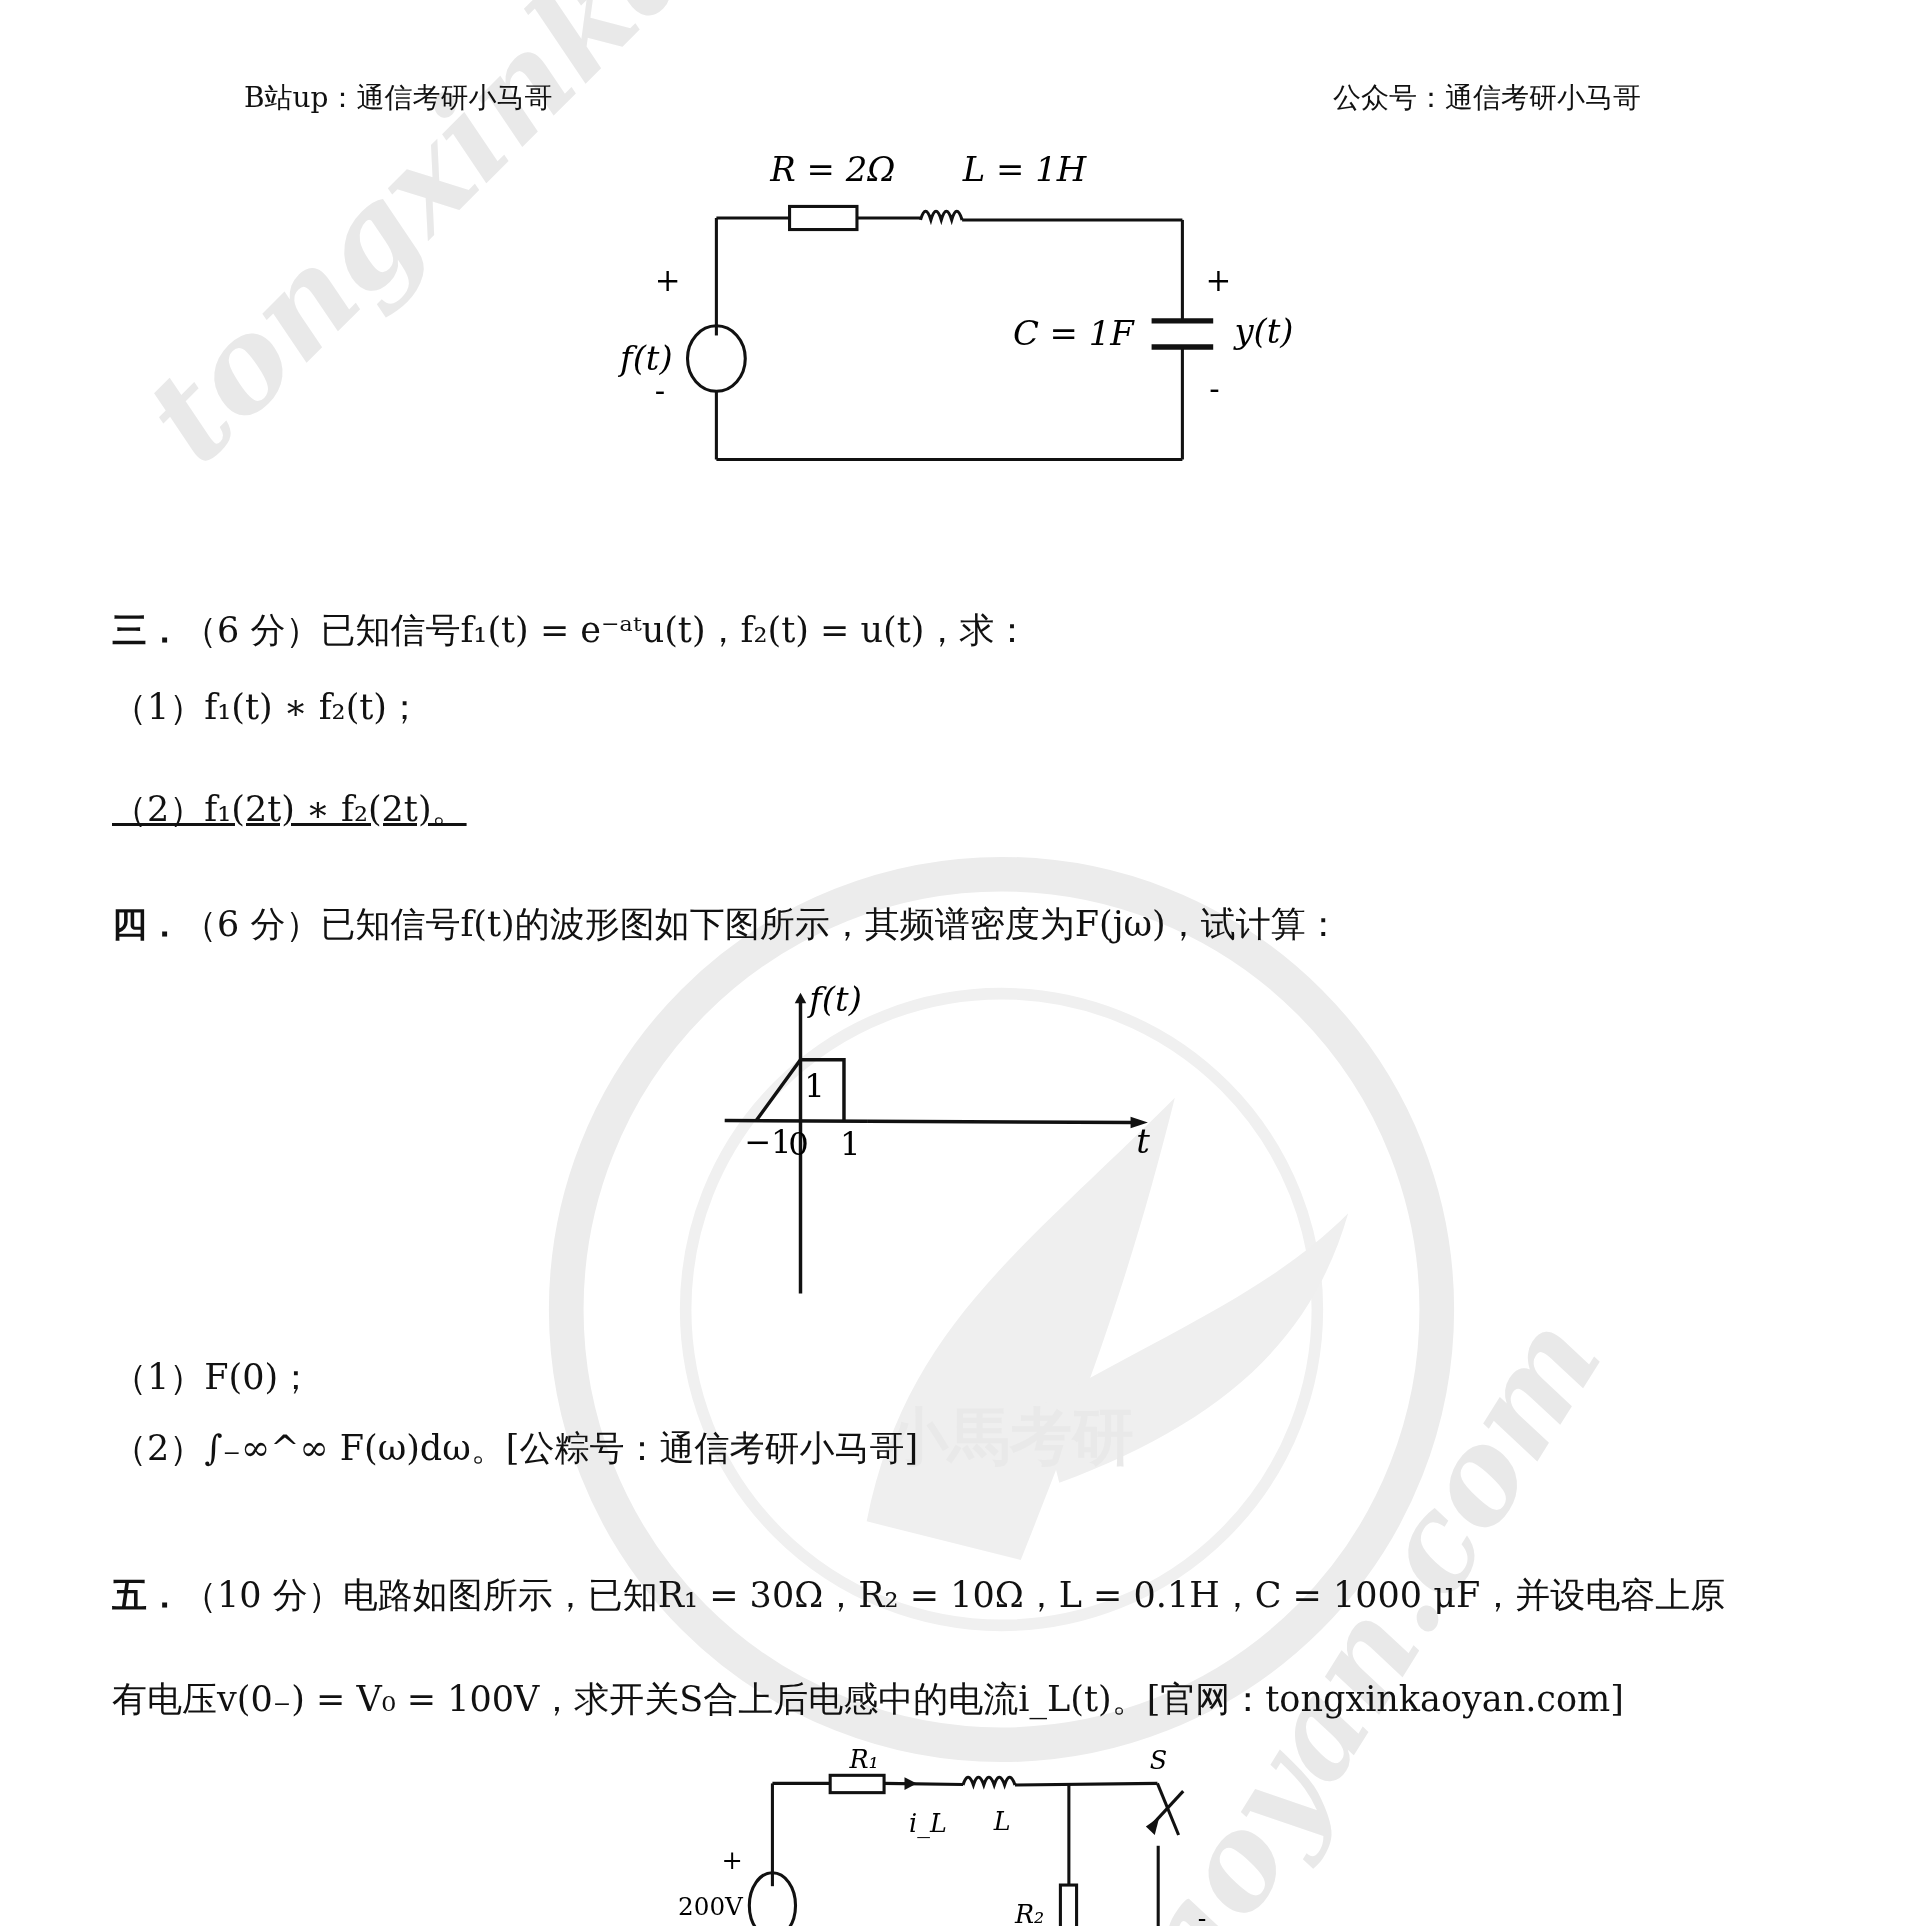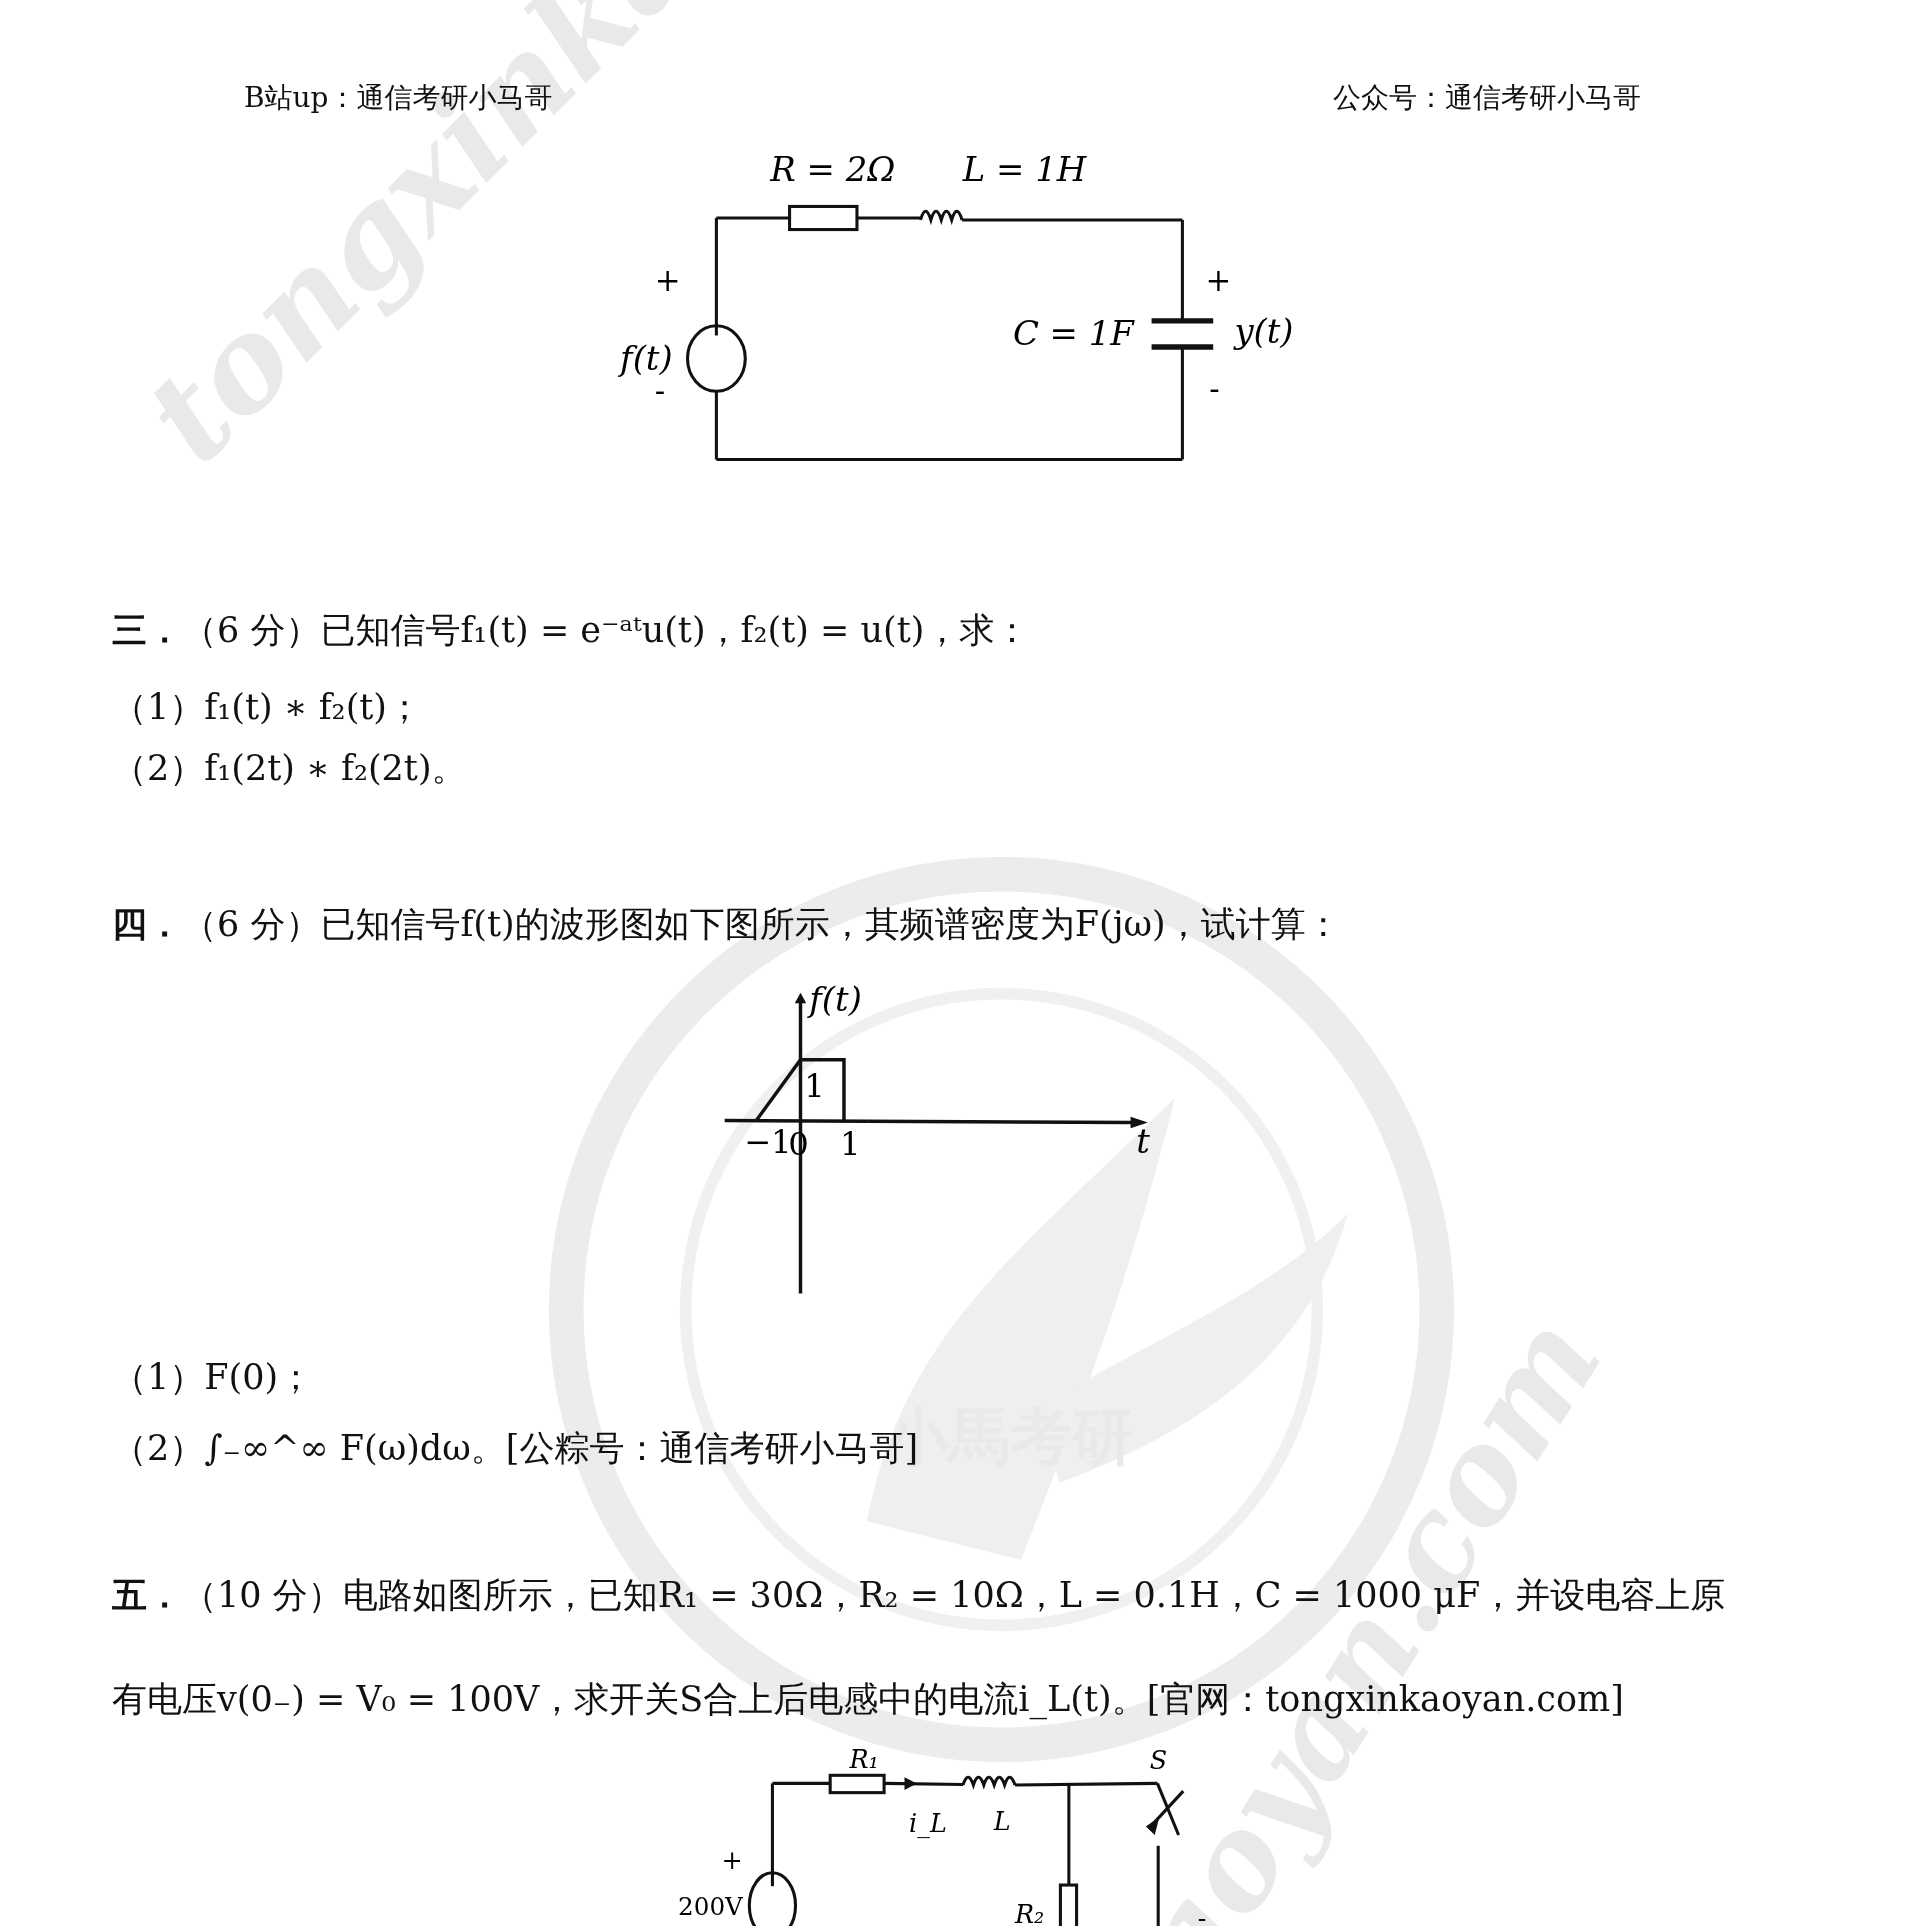--- a/index.html
+++ b/index.html
@@ -53,21 +53,21 @@
   <text x="1580" y="395" font-size="80">+</text>
   <text x="1080" y="535" font-size="88" font-style="italic">C = 1F</text>
   <text x="1655" y="530" font-size="88" font-style="italic">y(t)</text>
   <text x="1590" y="675" font-size="80">-</text>
 </svg>
 
 <div class="abs q" style="top:609px;">
   <b>三．</b><span>（6 分）已知信号f₁(t) = e⁻ᵃᵗu(t)，f₂(t) = u(t)，求：</span>
 </div>
 <div class="abs q" style="top:674px;margin-top:12px;">（1）f₁(t) ∗ f₂(t)；</div>
-<div class="abs q" style="top:747px;">（2）f₁(2t) ∗ f₂(2t)。</div>
+<div class="abs q" style="top:788px;text-decoration:underline;">（2）f₁(2t) ∗ f₂(2t)。</div>
 
 <div class="abs q" style="top:903px;">
   <b>四．</b><span>（6 分）已知信号f(t)的波形图如下图所示，其频谱密度为F(jω)，试计算：</span>
 </div>
 
 <svg class="abs" style="left:713px; top:982px;" width="462" height="327" viewBox="0 0 1200 850">
   <g stroke="#111" stroke-width="9" fill="none">
     <line x1="30" y1="360" x2="400" y2="362"></line>
     <line x1="400" y1="362" x2="1090" y2="365"></line>
     <line x1="227" y1="810" x2="227" y2="50"></line>

